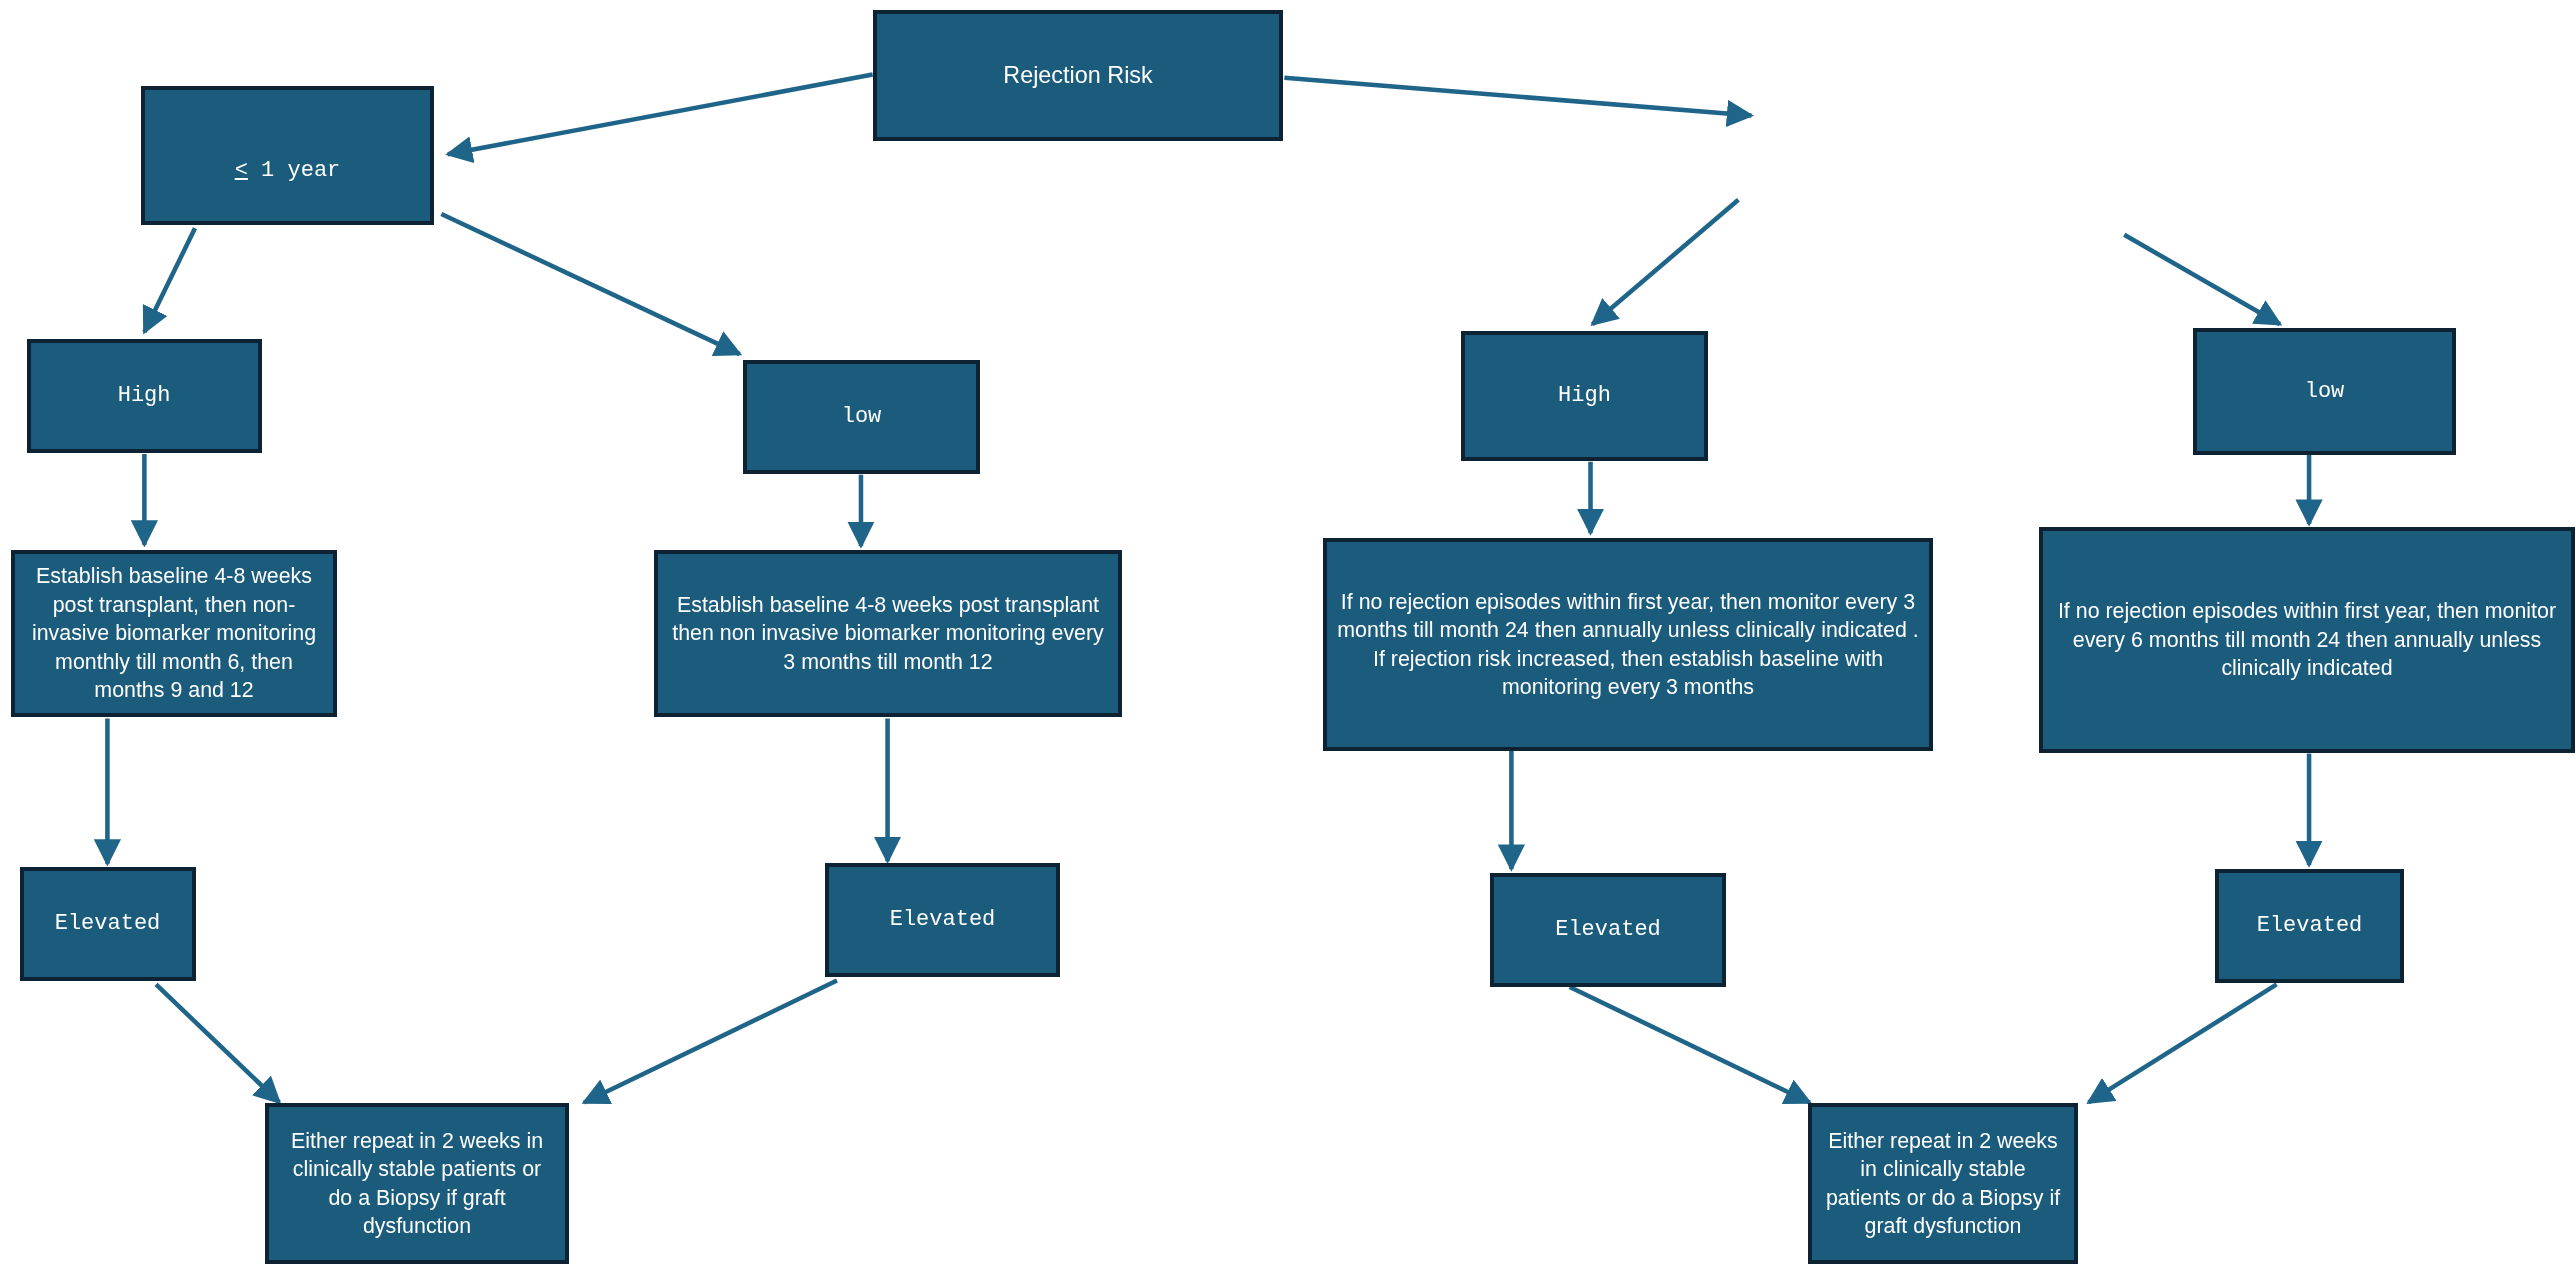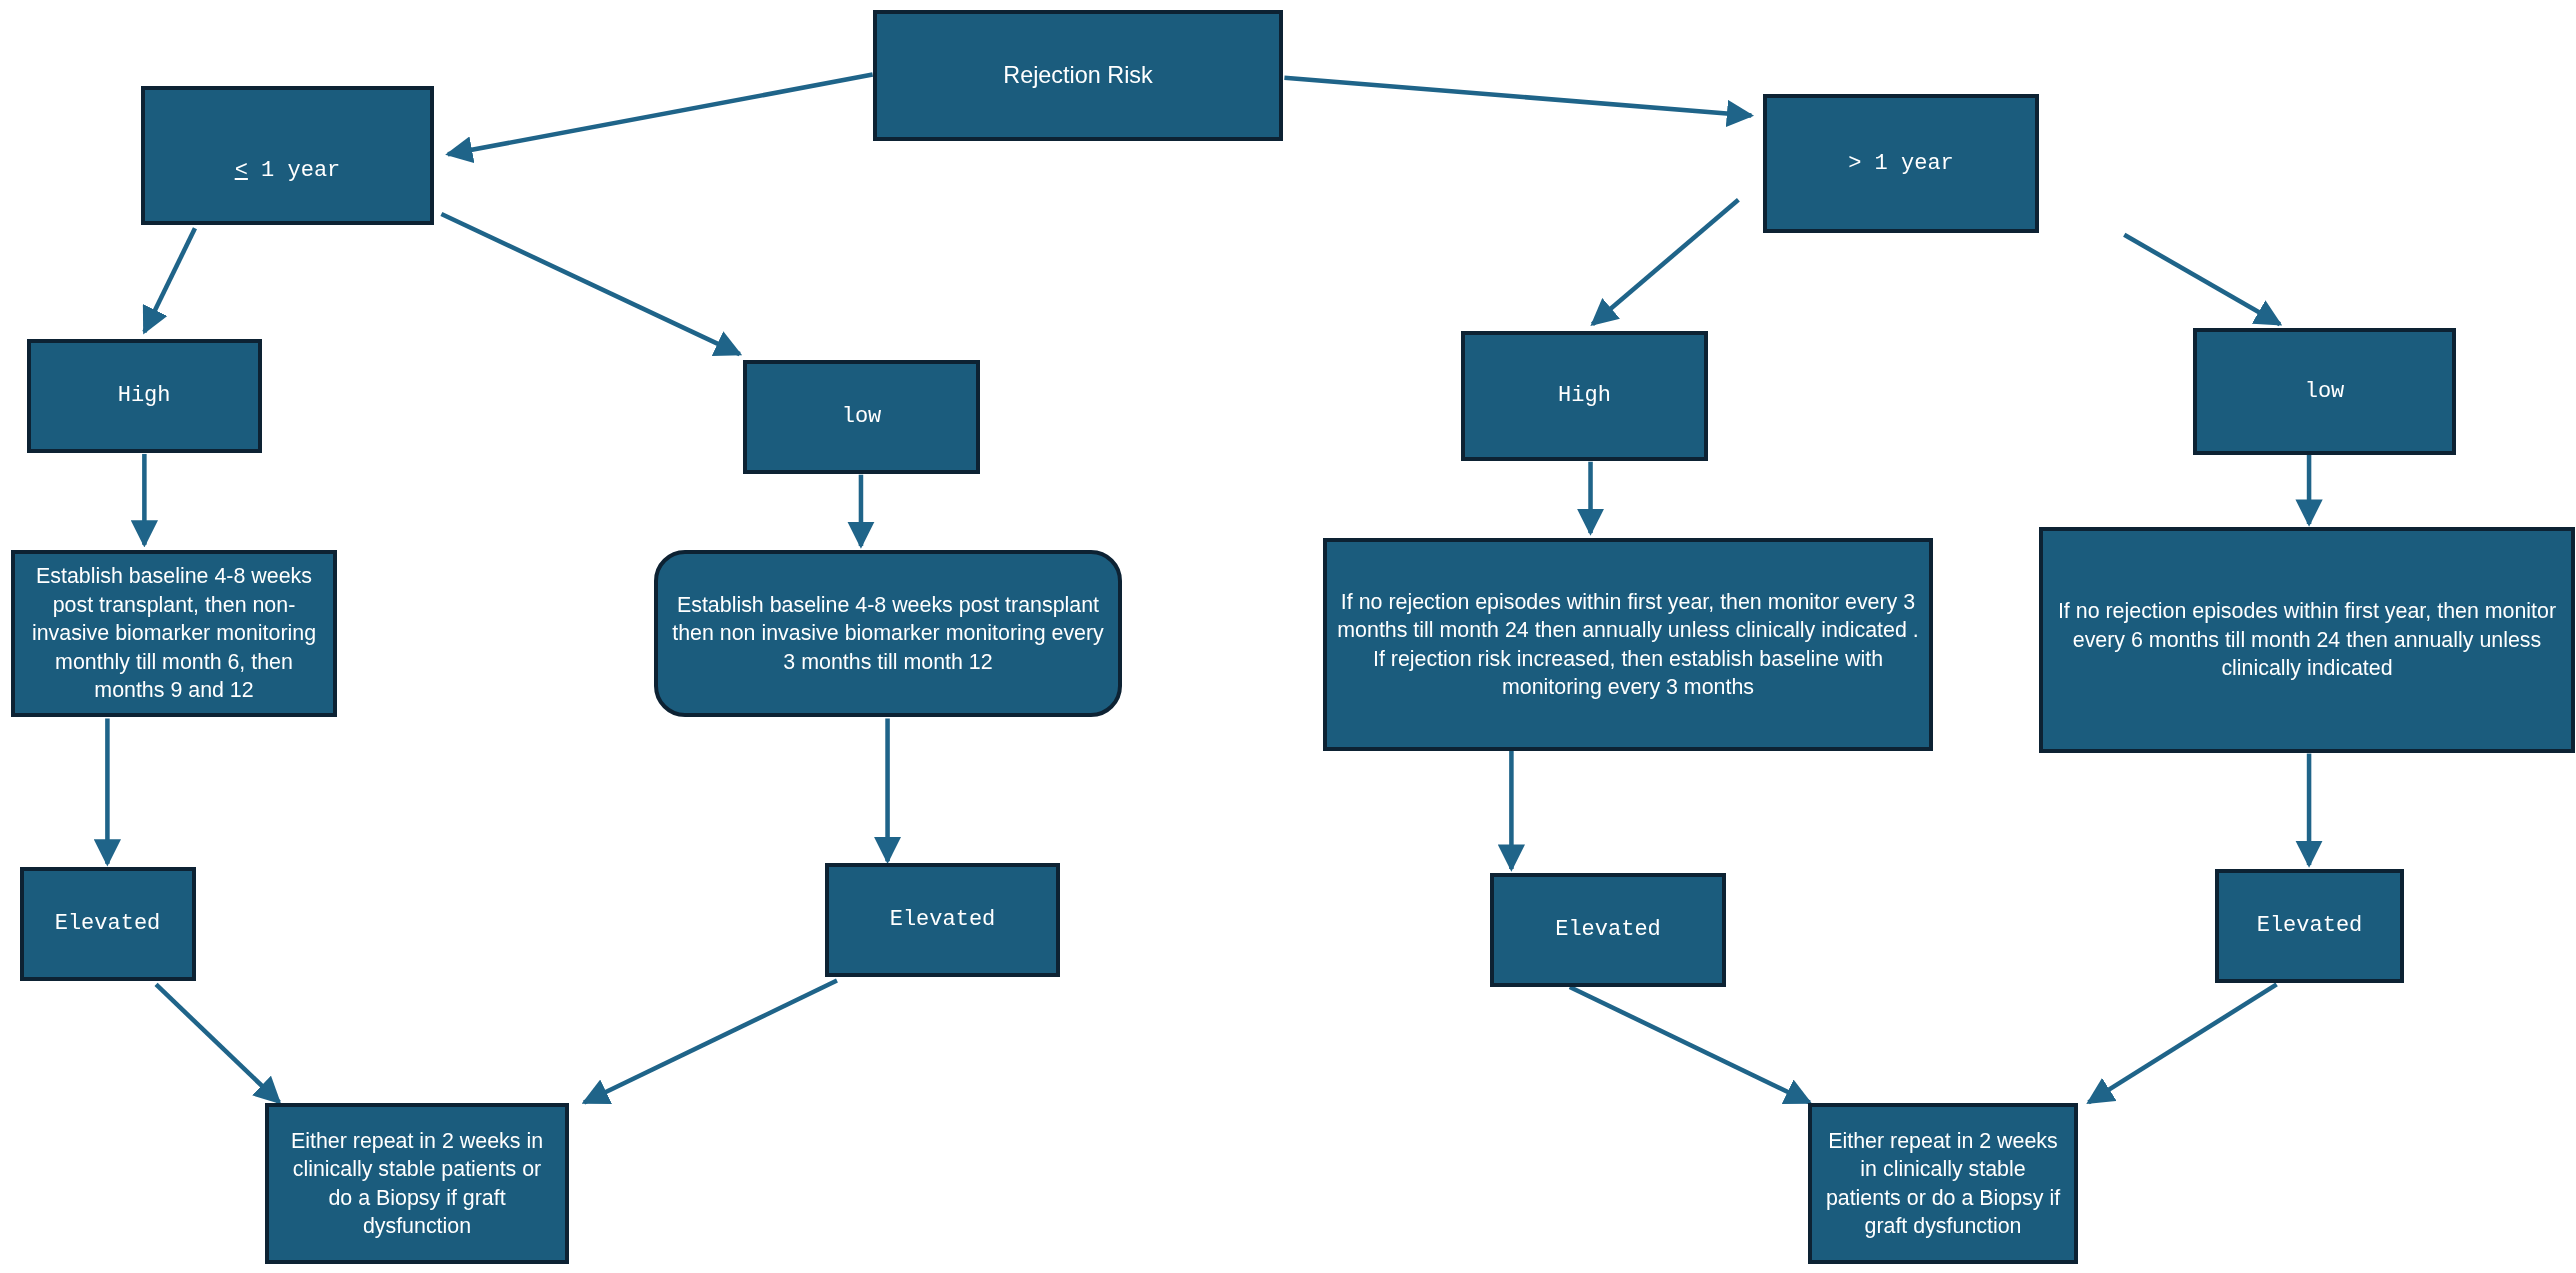--- a/index.html
+++ b/index.html
@@ -95,23 +95,20 @@
   <div class="node fs-root" style="left:873px; top:9.7px; width:410px; height:131px;">
     <span class="node-label">Rejection Risk</span>
   </div>
 
   <div class="node fs-level" style="left:141px; top:86px; width:293px; height:139px;">
     <span class="node-label">
       <span class="u-le">&lt;</span><span> 1 year</span>
     </span>
   </div>
 
-  <div class="node fs-level" style="left:1763px; top:94px; width:276px; height:139px;">
-    <span class="node-label">&gt; 1 year</span>
-  </div>
 
   <div class="node fs-level" style="left:26.6px; top:339px; width:235px; height:114px;">
     <span class="node-label">High</span>
   </div>
 
   <div class="node fs-level" style="left:743px; top:360px; width:237px; height:114px;">
     <span class="node-label">low</span>
   </div>
 
   <div class="node fs-level" style="left:1461px; top:331px; width:247px; height:130px;">
@@ -119,21 +116,21 @@
   </div>
 
   <div class="node fs-level" style="left:2193px; top:328px; width:263px; height:127px;">
     <span class="node-label">low</span>
   </div>
 
   <div class="node fs-body" style="left:11px; top:550px; width:326px; height:167px;">
     <span class="node-label">Establish baseline 4-8 weeks post transplant, then non- invasive biomarker monitoring  monthly till month 6, then months 9 and 12</span>
   </div>
 
-  <div class="node fs-body" style="left:654px; top:550px; width:468px; height:167px;border-radius:31px;">
+  <div class="node fs-body" style="left:654px; top:550px; width:468px; height:167px;">
     <span class="node-label">Establish baseline 4-8 weeks post transplant then non invasive biomarker monitoring  every 3 months till month 12</span>
   </div>
 
   <div class="node fs-body" style="left:1323px; top:538px; width:610px; height:213px;">
     <span class="node-label">If no rejection episodes within first year, then monitor  every 3 months till month 24 then annually unless clinically indicated .
 If rejection risk increased, then establish baseline with monitoring every 3 months</span>
   </div>
 
   <div class="node fs-body" style="left:2039px; top:527px; width:536px; height:226px;">
     <span class="node-label">If no rejection episodes within first year, then monitor every 6  months till month 24  then annually unless clinically indicated</span>

